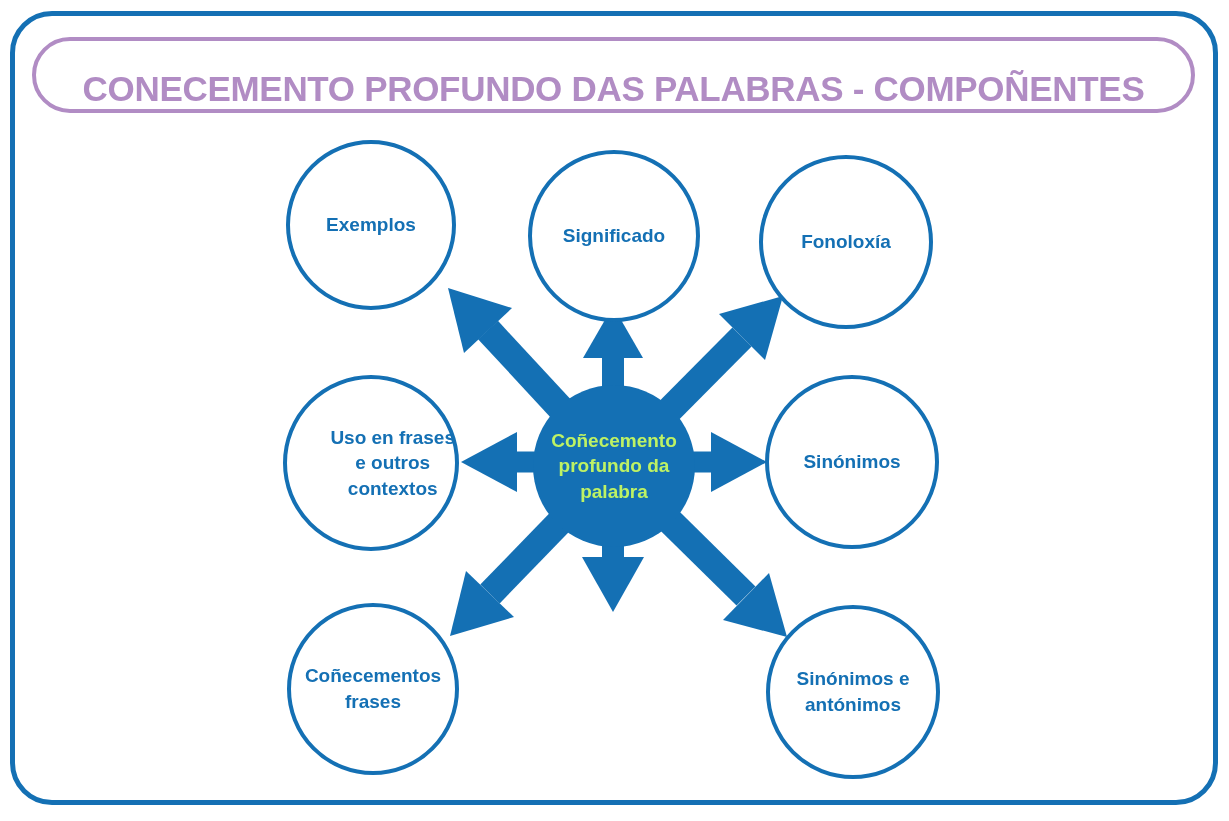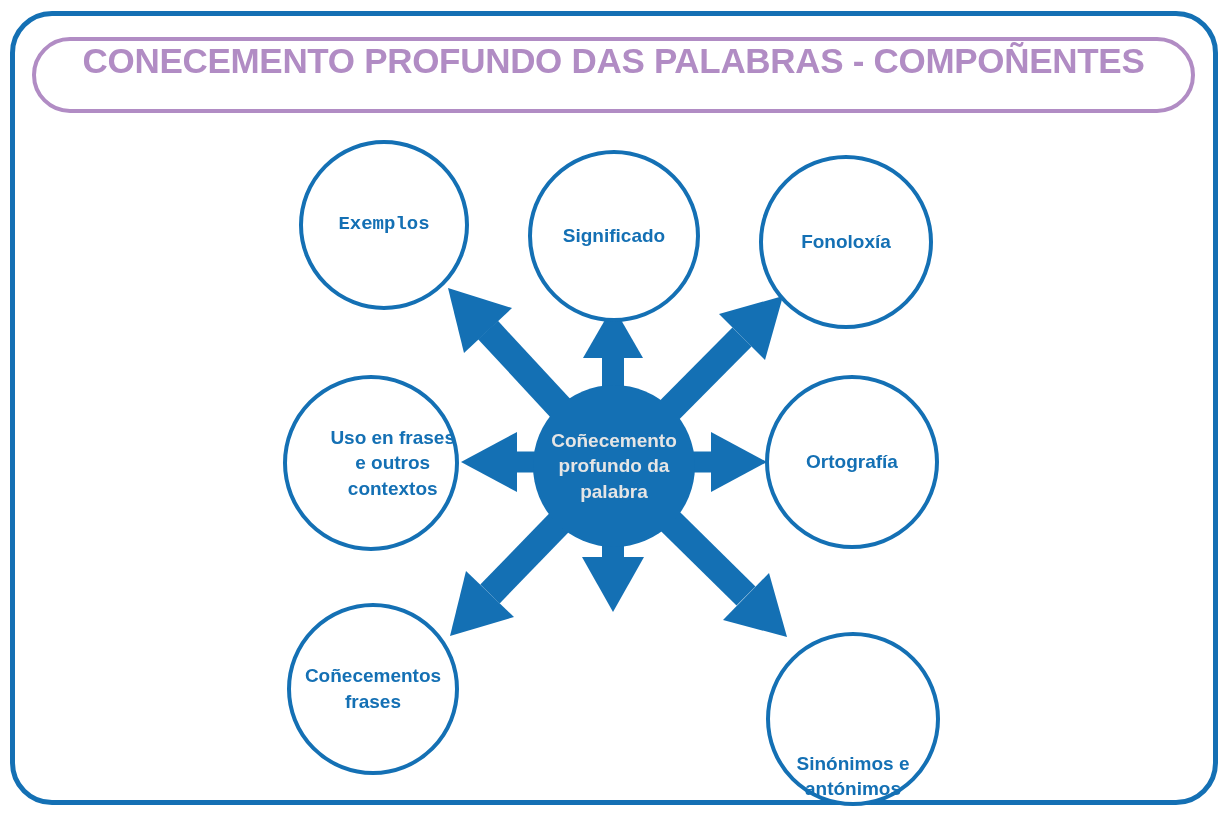--- a/index.html
+++ b/index.html
@@ -18,21 +18,21 @@
     border: 5px solid var(--blue, #1470b4);
     border-radius: 42px;
   }
   .title-box {
     position: absolute;
     left: 32px; top: 37px;
     width: 1155px; height: 68px;
     border: 4px solid var(--purple, #b18cc4);
     border-radius: 40px;
     display: flex;
-    align-items: flex-start;
+    align-items: flex-end;
     justify-content: center;
   }
   .title-text {
     color: var(--purple, #b18cc4);
     font-size: 35px;
     font-weight: bold;
     letter-spacing: -0.3px;
     white-space: nowrap;
   }
   svg.arrows {
@@ -52,30 +52,30 @@
     color: var(--blue, #1470b4);
     font-size: 19px;
     font-weight: bold;
     line-height: 1.35;
     white-space: pre-line;
     box-sizing: border-box;
   }
   .node.center {
     background: var(--blue, #1470b4);
     border: none;
-    color: #e5e5e5;
+    color: #bef264;
   }
-  #n-exemplos     { left: 299px; top: 140px; width: 170px; height: 170px; font-family: Liberation Mono, monospace; }
+  #n-exemplos     { left: 286px; top: 140px; width: 170px; height: 170px; }
   #n-significado  { left: 528px; top: 150px; width: 172px; height: 172px; }
   #n-fonoloxia    { left: 759px; top: 155px; width: 174px; height: 174px; }
   #n-uso          { left: 283px; top: 375px; width: 176px; height: 176px; justify-content: flex-end; }
   #n-ortografia   { left: 765px; top: 375px; width: 174px; height: 174px; }
   #n-previos      { left: 287px; top: 603px; width: 172px; height: 172px; }
   #n-imaxe        { left: 531px; top: 615px; width: 176px; height: 176px; }
-  #n-sinonimos    { left: 766px; top: 632px; width: 174px; height: 174px; align-items: flex-end; }
+  #n-sinonimos    { left: 766px; top: 605px; width: 174px; height: 174px; }
   #n-center       { left: 533px; top: 385px; width: 162px; height: 162px; }
 </style>
 </head>
 <body>
 
 <div class="stage" style="--blue: #1470b4; --purple: #b18cc4; --bg: #ffffff;">
 
   <div class="frame"></div>
 
   <div class="title-box">
@@ -137,21 +137,21 @@
     <span>Fonoloxía</span>
   </div>
 
   <div id="n-uso" class="node">
     <span>Uso en frases
 e outros
 contextos</span>
   </div>
 
   <div id="n-ortografia" class="node">
-    <span>Ortografía</span>
+    <span>Sinónimos</span>
   </div>
 
   <div id="n-previos" class="node">
     <span>Coñecementos
 frases</span>
   </div>
 
 
   <div id="n-sinonimos" class="node">
     <span>Sinónimos e

